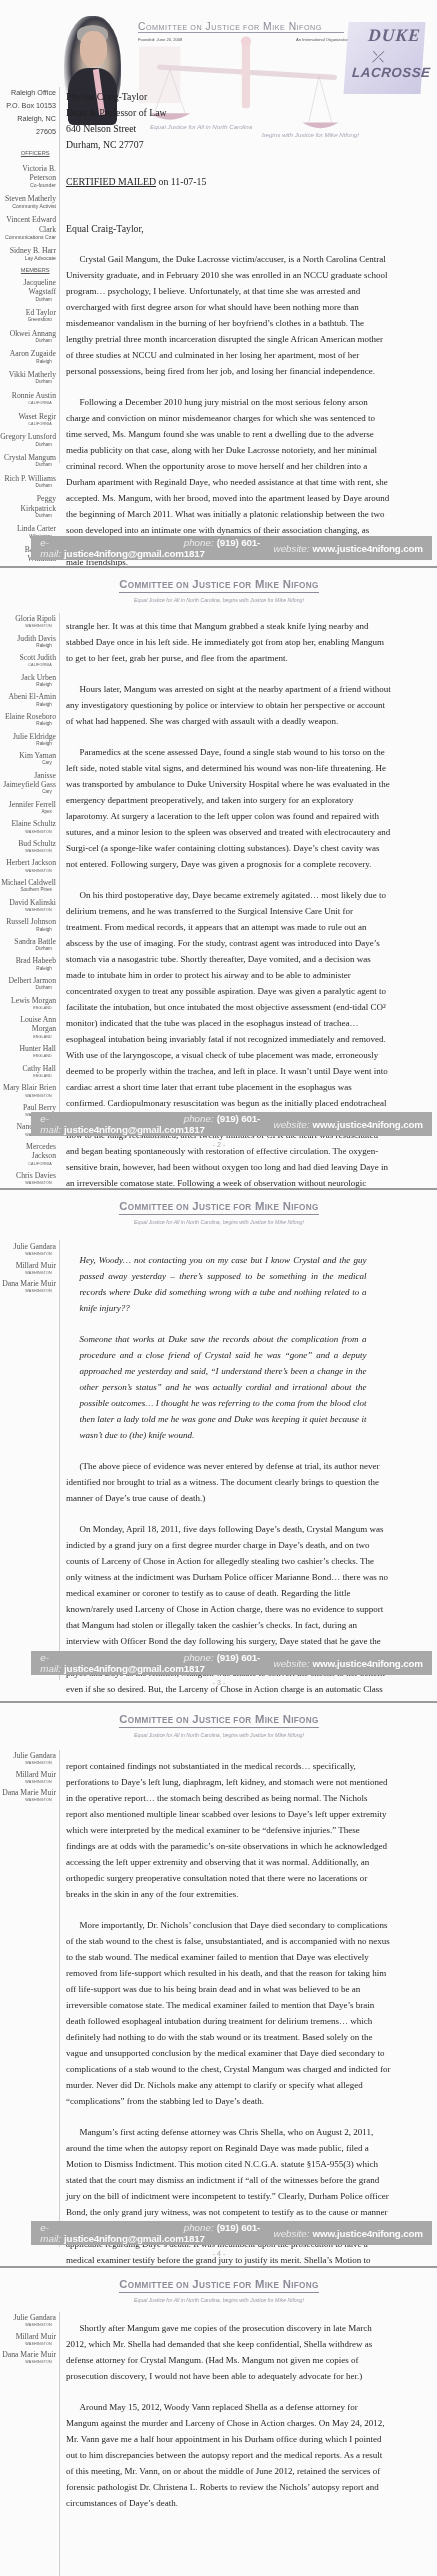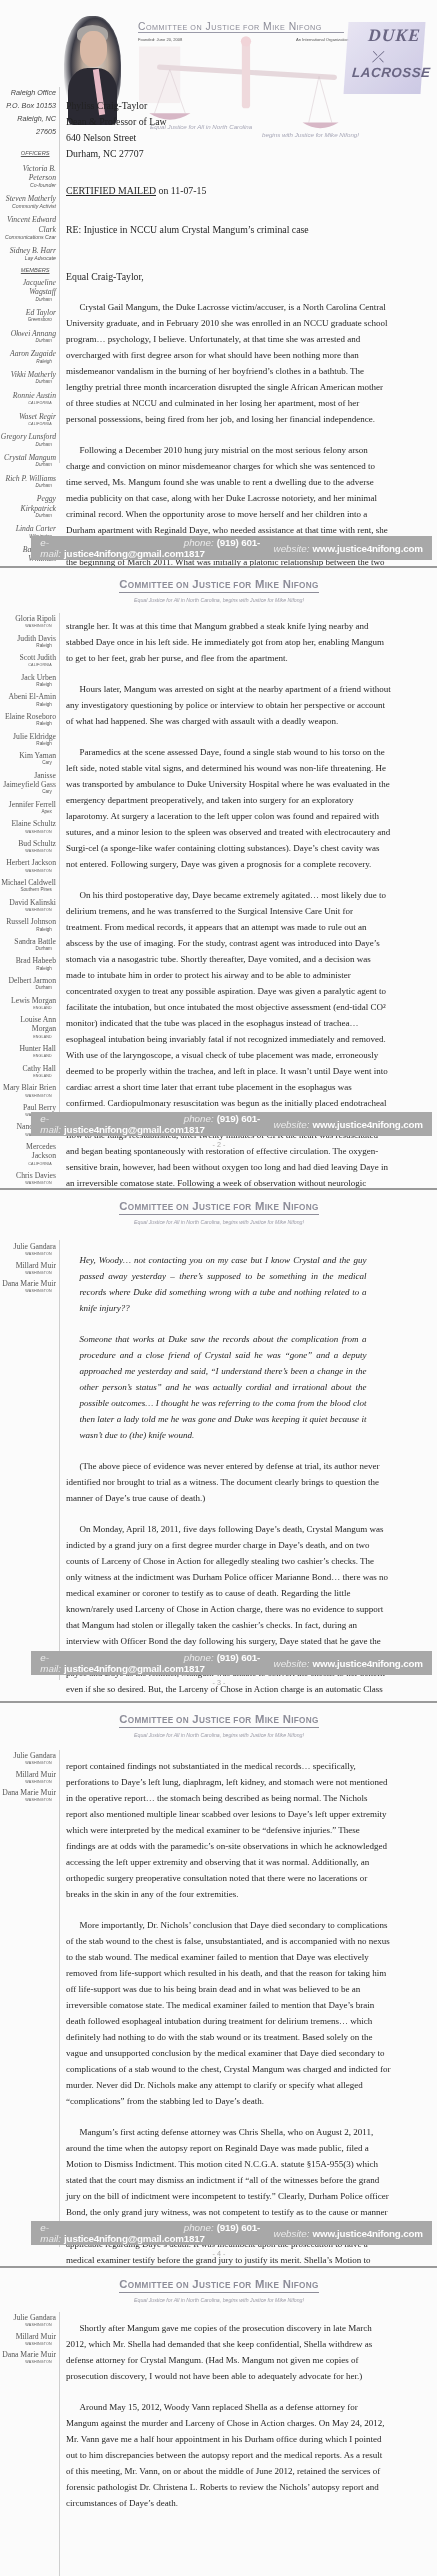--- a/index.html
+++ b/index.html
@@ -104,21 +104,21 @@
     <div class="duke">
       <div class="duke-top">DUKE</div>
       <div class="duke-sticks">⤫</div>
       <div class="duke-bot">LACROSSE</div>
     </div>
     <div class="lh-tag1">Equal Justice for All in North Carolina</div>
     <div class="lh-tag2">begins with Justice for Mike Nifong!</div>
   </div>
 
   <div class="vline" style="top:87px;height:376px;"></div>
-  <div class="side" style="top:86px;font-style:italic;">
+  <div class="side" style="top:86px;">
     <div class="office">
       <div>Raleigh Office</div>
       <div>P.O. Box 10153</div>
       <div>Raleigh, NC</div>
       <div>27605</div>
     </div>
     <div class="sec" style="margin-top:12.4px;margin-bottom:7.2px;">OFFICERS</div>
     <div class="person">
         <div class="pn">Victoria B. Peterson</div>
         <div class="pr">Co-founder</div>
@@ -183,29 +183,28 @@
     <div class="person">
         <div class="pn">Linda Carter</div>
         <div class="pl">Wilmington</div>
       </div>
     <div class="person">
         <div class="pn">Barbara J. Whitman</div>
       </div>
 
   </div>
 
-  <div class="body" style="top:98px;">
+  <div class="body" style="top:89px;">
     <div class="addr">
       <div>Phyliss Craig-Taylor</div>
       <div>Dean &amp; Professor of Law</div>
       <div>640 Nelson Street</div>
       <div>Durham, NC  27707</div>
     </div>
     <div class="cert"><u>CERTIFIED MAILED</u><span> on 11-07-15</span></div>
-    <div class="re">RE:  Injustice in NCCU alum Crystal Mangum’s criminal case</div>
     <div class="saln">Equal Craig-Taylor,</div>
     <p>Crystal Gail Mangum, the Duke Lacrosse victim/accuser, is a North Carolina Central University graduate, and in February 2010 she was enrolled in an NCCU graduate school program… psychology, I believe.  Unfortunately, at that time she was arrested and overcharged with first degree arson for what should have been nothing more than misdemeanor vandalism in the burning of her boyfriend’s clothes in a bathtub.  The lengthy pretrial three month incarceration disrupted the single African American mother of three studies at NCCU and culminated in her losing her apartment, most of her personal possessions, being fired from her job, and losing her financial independence.</p>
     <p>Following a December 2010 hung jury mistrial on the most serious felony arson charge and conviction on minor misdemeanor charges for which she was sentenced to time served, Ms. Mangum found she was unable to rent a dwelling due to the adverse media publicity on that case, along with her Duke Lacrosse notoriety, and her minimal criminal record.  When the opportunity arose to move herself and her children into a Durham apartment with Reginald Daye, who needed assistance at that time with rent, she accepted.  Ms. Mangum, with her brood, moved into the apartment leased by Daye around the beginning of March 2011.  What was initially a platonic relationship between the two soon developed into an intimate one with dynamics of their association changing, as well… mainly demands made by Daye on her for exclusivity and to relinquish all former male friendships.</p>
 
   </div>
 
   <div class="foot" style="top:536px;">
     <span><span class="lbl">e-mail:</span><a class="val">justice4nifong@gmail.com</a></span>
     <span><span class="lbl">phone:</span><span class="val">(919) 601-1817</span></span>
     <span><span class="lbl">website:</span><a class="val">www.justice4nifong.com</a></span>

